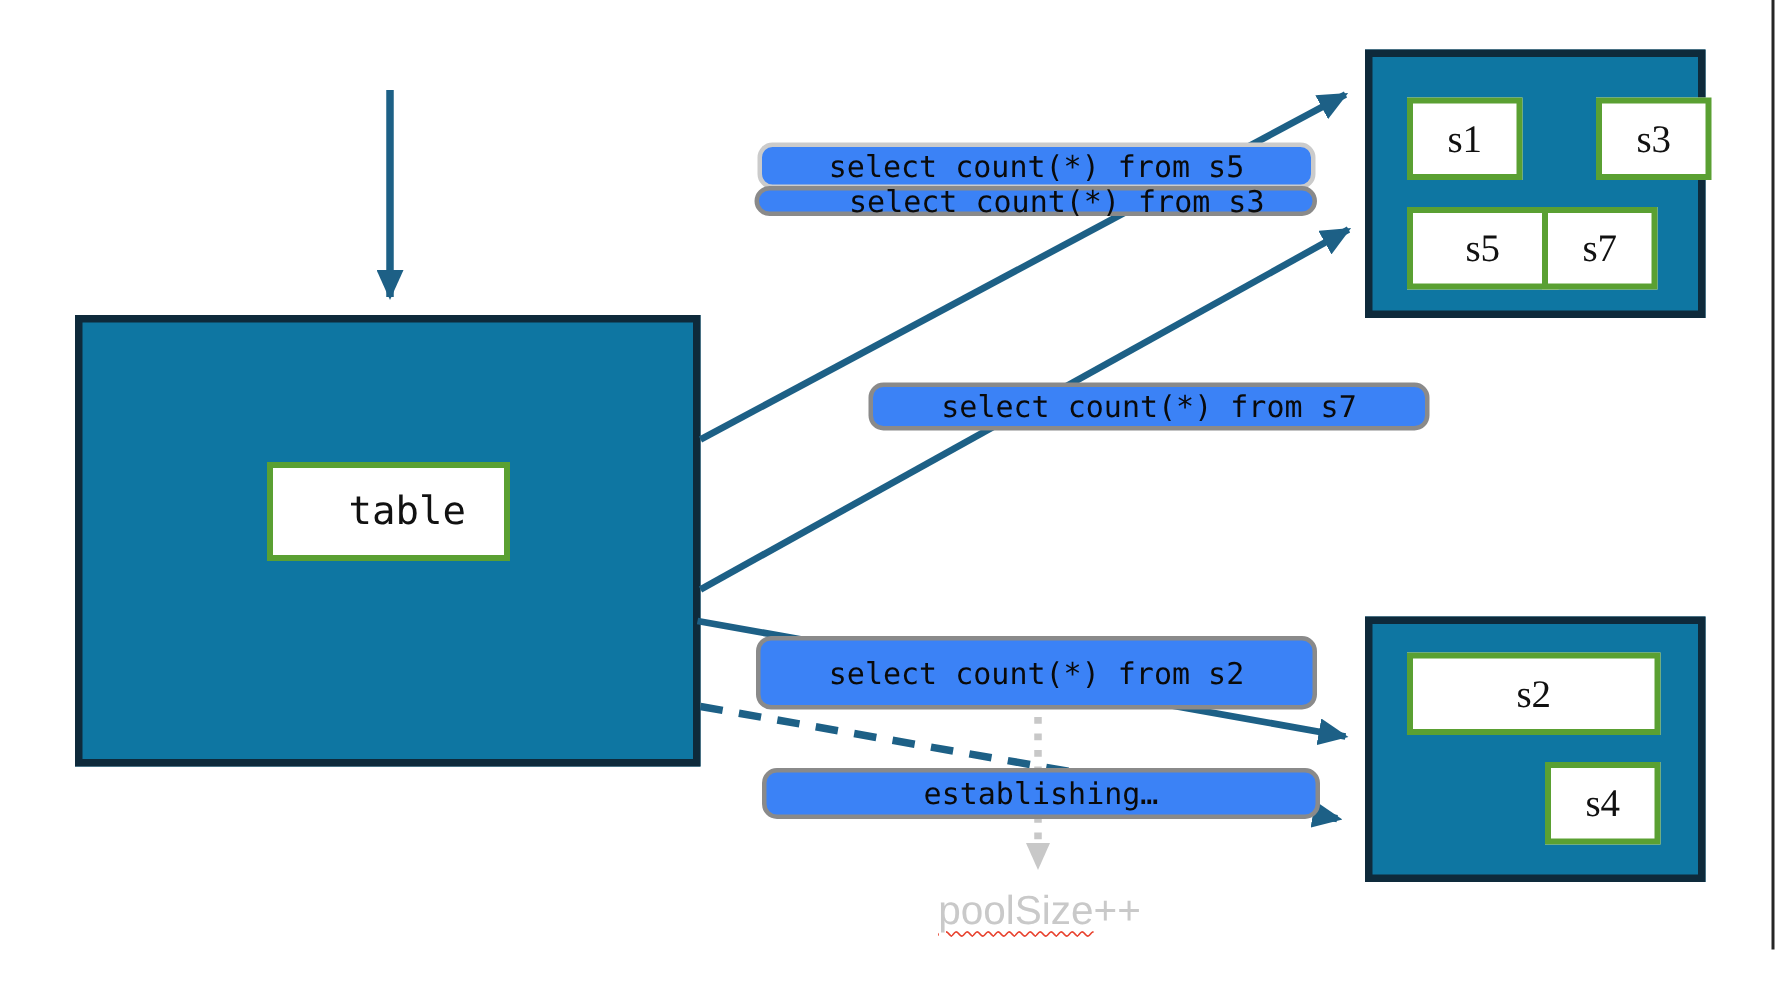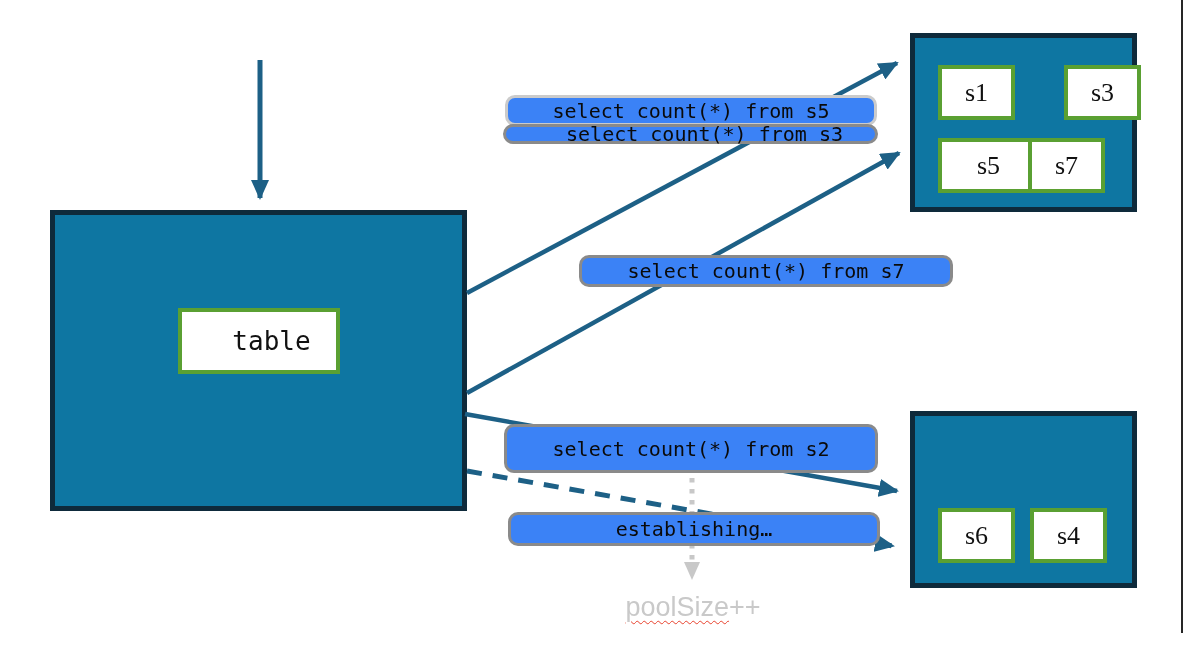--- a/index.html
+++ b/index.html
@@ -73,22 +73,22 @@
     <span>s3</span>
   </div>
   <div class="greenbox sb-s5">
     <span>s5</span>
   </div>
   <div class="greenbox sb-s7">
     <span>s7</span>
   </div>
 
   <div class="bigbox shard-bottom-box"></div>
-  <div class="greenbox sb-s6">
-    <span>s6</span>
+  <div class="greenbox sb-s2">
+    <span>s2</span>
   </div>
   <div class="greenbox sb-s4">
     <span>s4</span>
   </div>
 
   <svg class="arrows" viewBox="0 0 1184 660">
     <defs>
       <marker id="mTeal" markerUnits="userSpaceOnUse" markerWidth="20" markerHeight="18" refX="18" refY="9" orient="auto">
         <path d="M0,0 L20,9 L0,18 Z" fill="#1D6086"></path>
       </marker>

